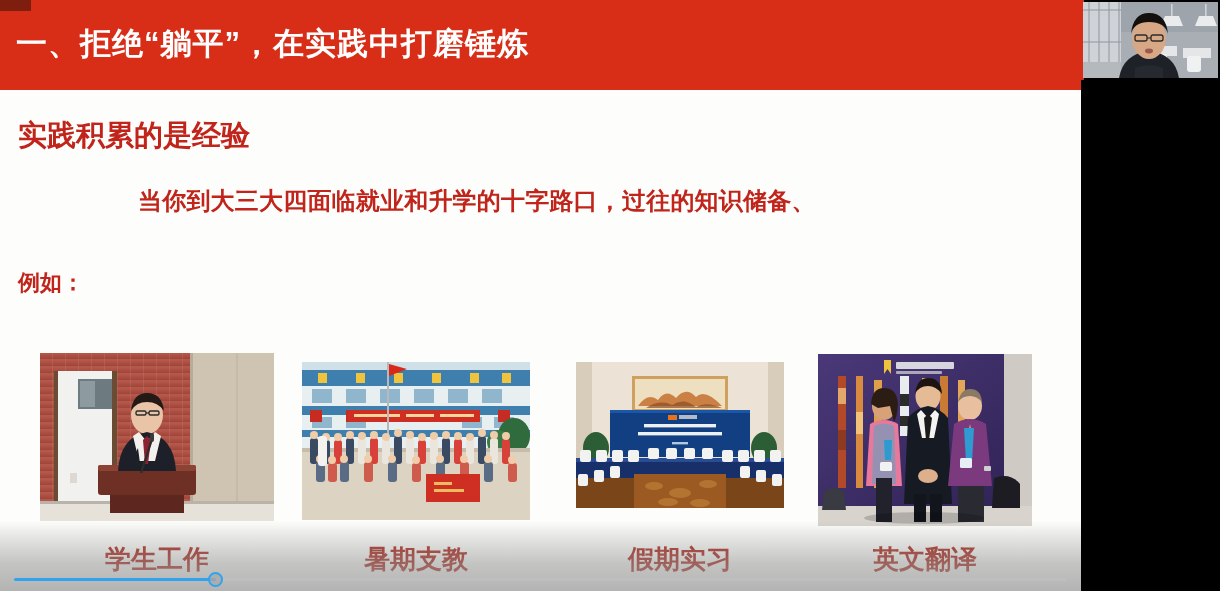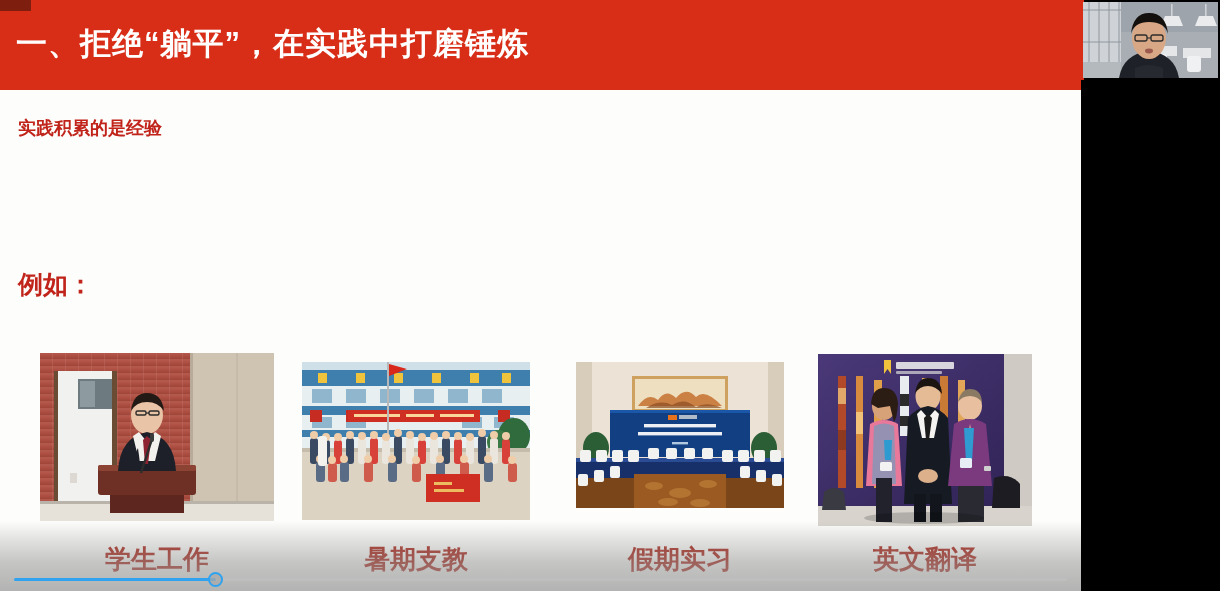--- a/index.html
+++ b/index.html
@@ -69,21 +69,21 @@
     top: 90px;
     width: 1081px;
     height: 501px;
     background: #fdfdfb;
   }
 
   #subhead {
     position: absolute;
     left: 18px;
     top: 26px;
-    font-size: 18px;
+    font-size: 29px;
     font-weight: bold;
     color: #c0241a;
     white-space: nowrap;
   }
 
   #quote-block {
     position: absolute;
     left: 138px;
     top: 92px;
     width: 800px;
@@ -94,21 +94,21 @@
     color: #c0241a;
     line-height: 37px;
     white-space: nowrap;
     letter-spacing: 0.2px;
   }
 
   #examples-label {
     position: absolute;
     left: 18px;
     top: 178px;
-    font-size: 25px;
+    font-size: 22px;
     font-weight: bold;
     color: #c0241a;
     white-space: nowrap;
   }
   .photo-item {
     position: absolute;
   }
   .photo-frame {
     position: absolute;
     left: 0;
@@ -243,20 +243,21 @@
     <div id="slide-header">
       <div id="header-corner-block"></div>
       <div id="slide-title">一、拒绝“躺平”，在实践中打磨锤炼</div>
     </div>
 
     <div id="slide-body">
 
       <div id="subhead">实践积累的是经验</div>
 
       <div id="quote-block">
+        <div class="quote-line">当你到大三大四面临就业和升学的十字路口，过往的知识储备、</div>
       </div>
 
       <div id="examples-label">例如：</div>
 
       <div class="photo-item" id="photo-1">
         <div class="photo-frame">
           <svg class="pic" viewBox="0 0 234 168" preserveAspectRatio="none" aria-hidden="true">
             <defs>
               <linearGradient id="brickG" x1="0" y1="0" x2="0" y2="1">
                 <stop offset="0" stop-color="#b6584c"></stop>

